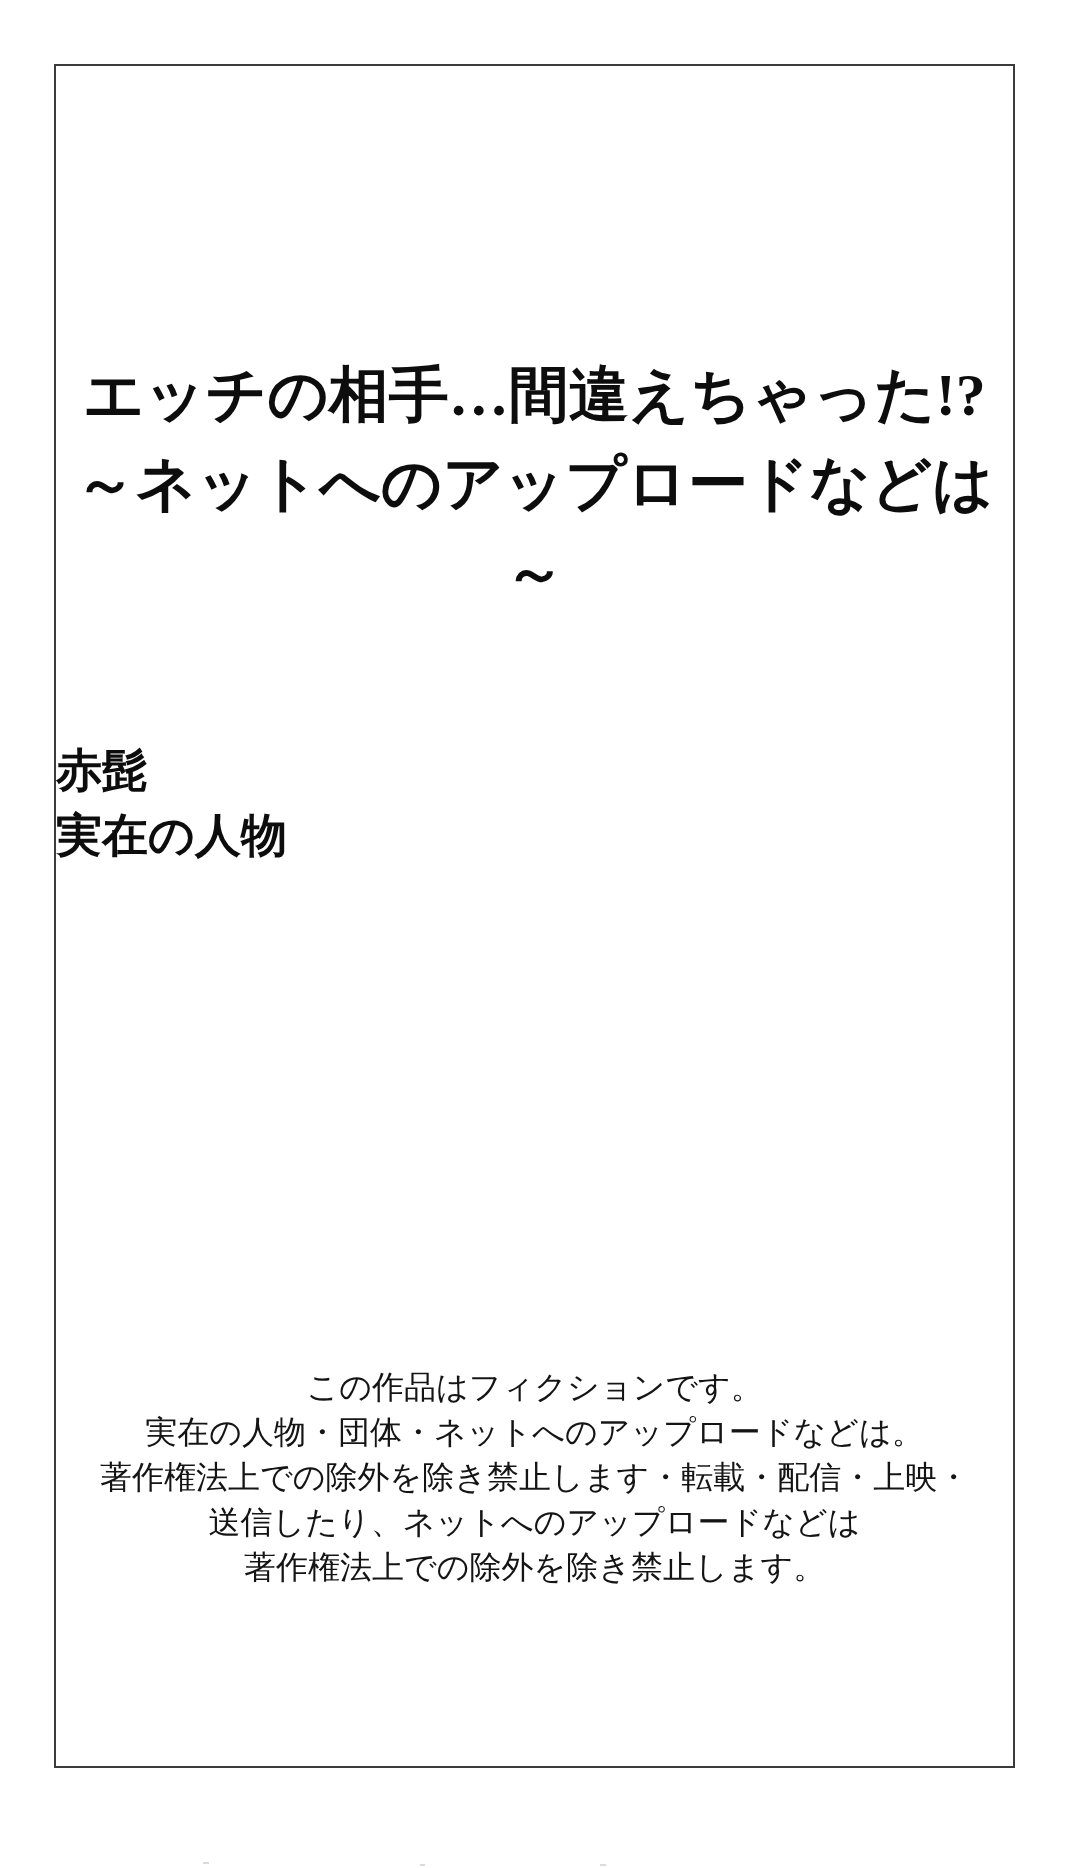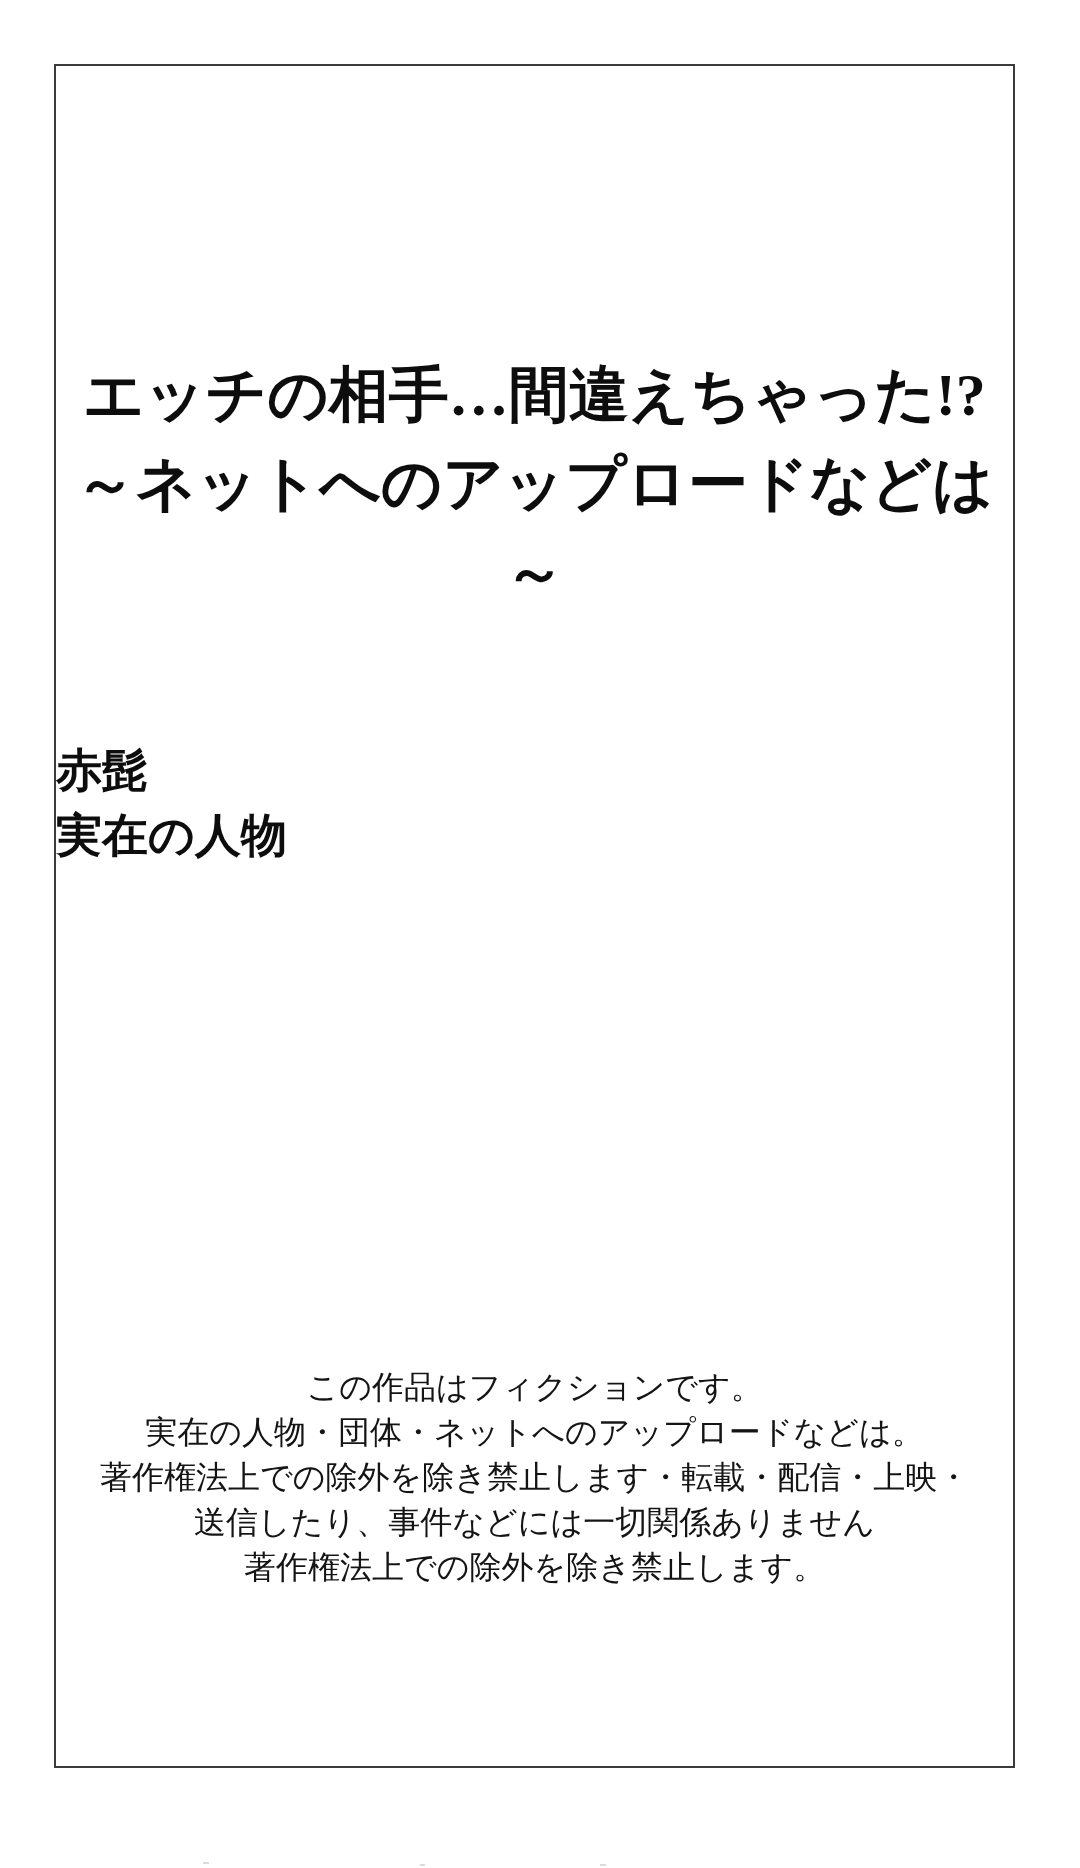--- a/index.html
+++ b/index.html
@@ -86,21 +86,21 @@
 
     <div class="credit-block">
       <div>赤髭</div>
       <div>実在の人物</div>
     </div>
 
     <div class="disclaimer-block">
       <div>この作品はフィクションです。</div>
       <div>実在の人物・団体・ネットへのアップロードなどは。</div>
       <div>著作権法上での除外を除き禁止します・転載・配信・上映・</div>
-      <div>送信したり、事件などには一切関係ありません</div>
+      <div>送信したり、ネットへのアップロードなどは</div>
       <div>著作権法上での除外を除き禁止します。</div>
     </div>
 
   </div>
 
   <div class="edge-artifact artifact-1"></div>
   <div class="edge-artifact artifact-2"></div>
   <div class="edge-artifact artifact-3"></div>
 </div>
 

